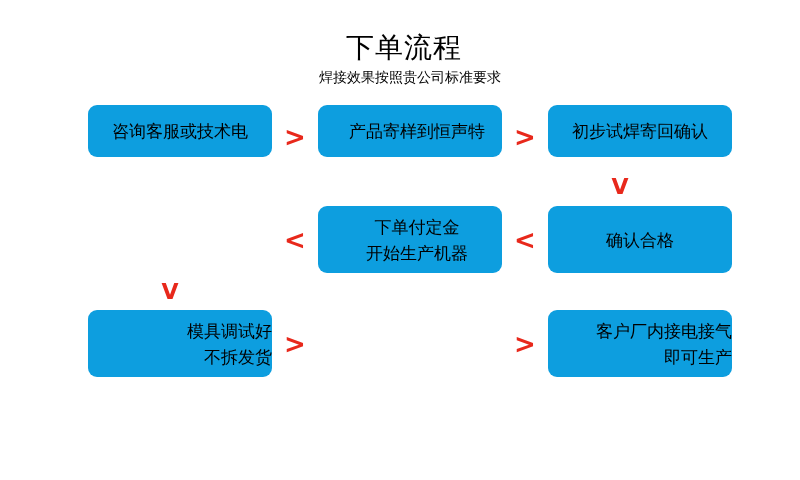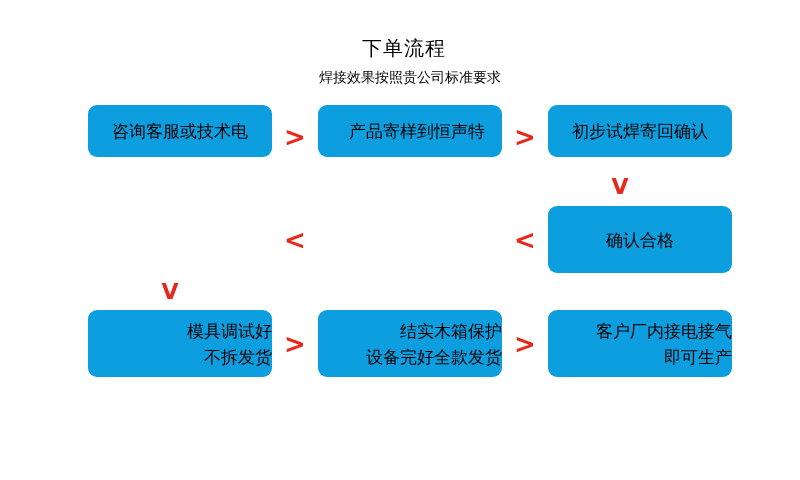--- a/index.html
+++ b/index.html
@@ -24,21 +24,21 @@
 
   
   .header {
     position: absolute;
     left: 0;
     top: 30px;
     width: 800px;
     text-align: center;
   }
   .title {
-    font-size: 20px;
+    font-size: 28px;
     line-height: 36px;
     color: #000000;
     font-weight: normal;
     letter-spacing: 1px;
     margin: 0;
     padding-left: 8px;
   }
   .subtitle {
     font-size: 14px;
     line-height: 18px;
@@ -126,35 +126,35 @@
     <span class="line">产品寄样到恒声特</span>
   </div>
   <div class="arrow arrow-h a-r1-2">&gt;</div>
   <div class="node r1 c3">
     <span class="line">初步试焊寄回确认</span>
   </div>
 
   <div class="arrow arrow-v a-v-right">V</div>
 
   <div class="arrow arrow-h a-r2-1">&lt;</div>
+  <div class="node r2 c2">
+    <span class="line">下单付定金</span>
+    <span class="line">开始生产机器</span>
+  </div>
   <div class="arrow arrow-h a-r2-2">&lt;</div>
   <div class="node r2 c3">
     <span class="line">确认合格</span>
   </div>
 
   <div class="arrow arrow-v a-v-left">V</div>
 
   <div class="node r3 c1">
     <span class="line">模具调试好</span>
     <span class="line">不拆发货</span>
   </div>
   <div class="arrow arrow-h a-r3-1">&gt;</div>
-  <div class="node r3 c2">
-    <span class="line">结实木箱保护</span>
-    <span class="line">设备完好全款发货</span>
-  </div>
   <div class="arrow arrow-h a-r3-2">&gt;</div>
   <div class="node r3 c3">
     <span class="line">客户厂内接电接气</span>
     <span class="line">即可生产</span>
   </div>
 
 </div>
 
 </body></html>

